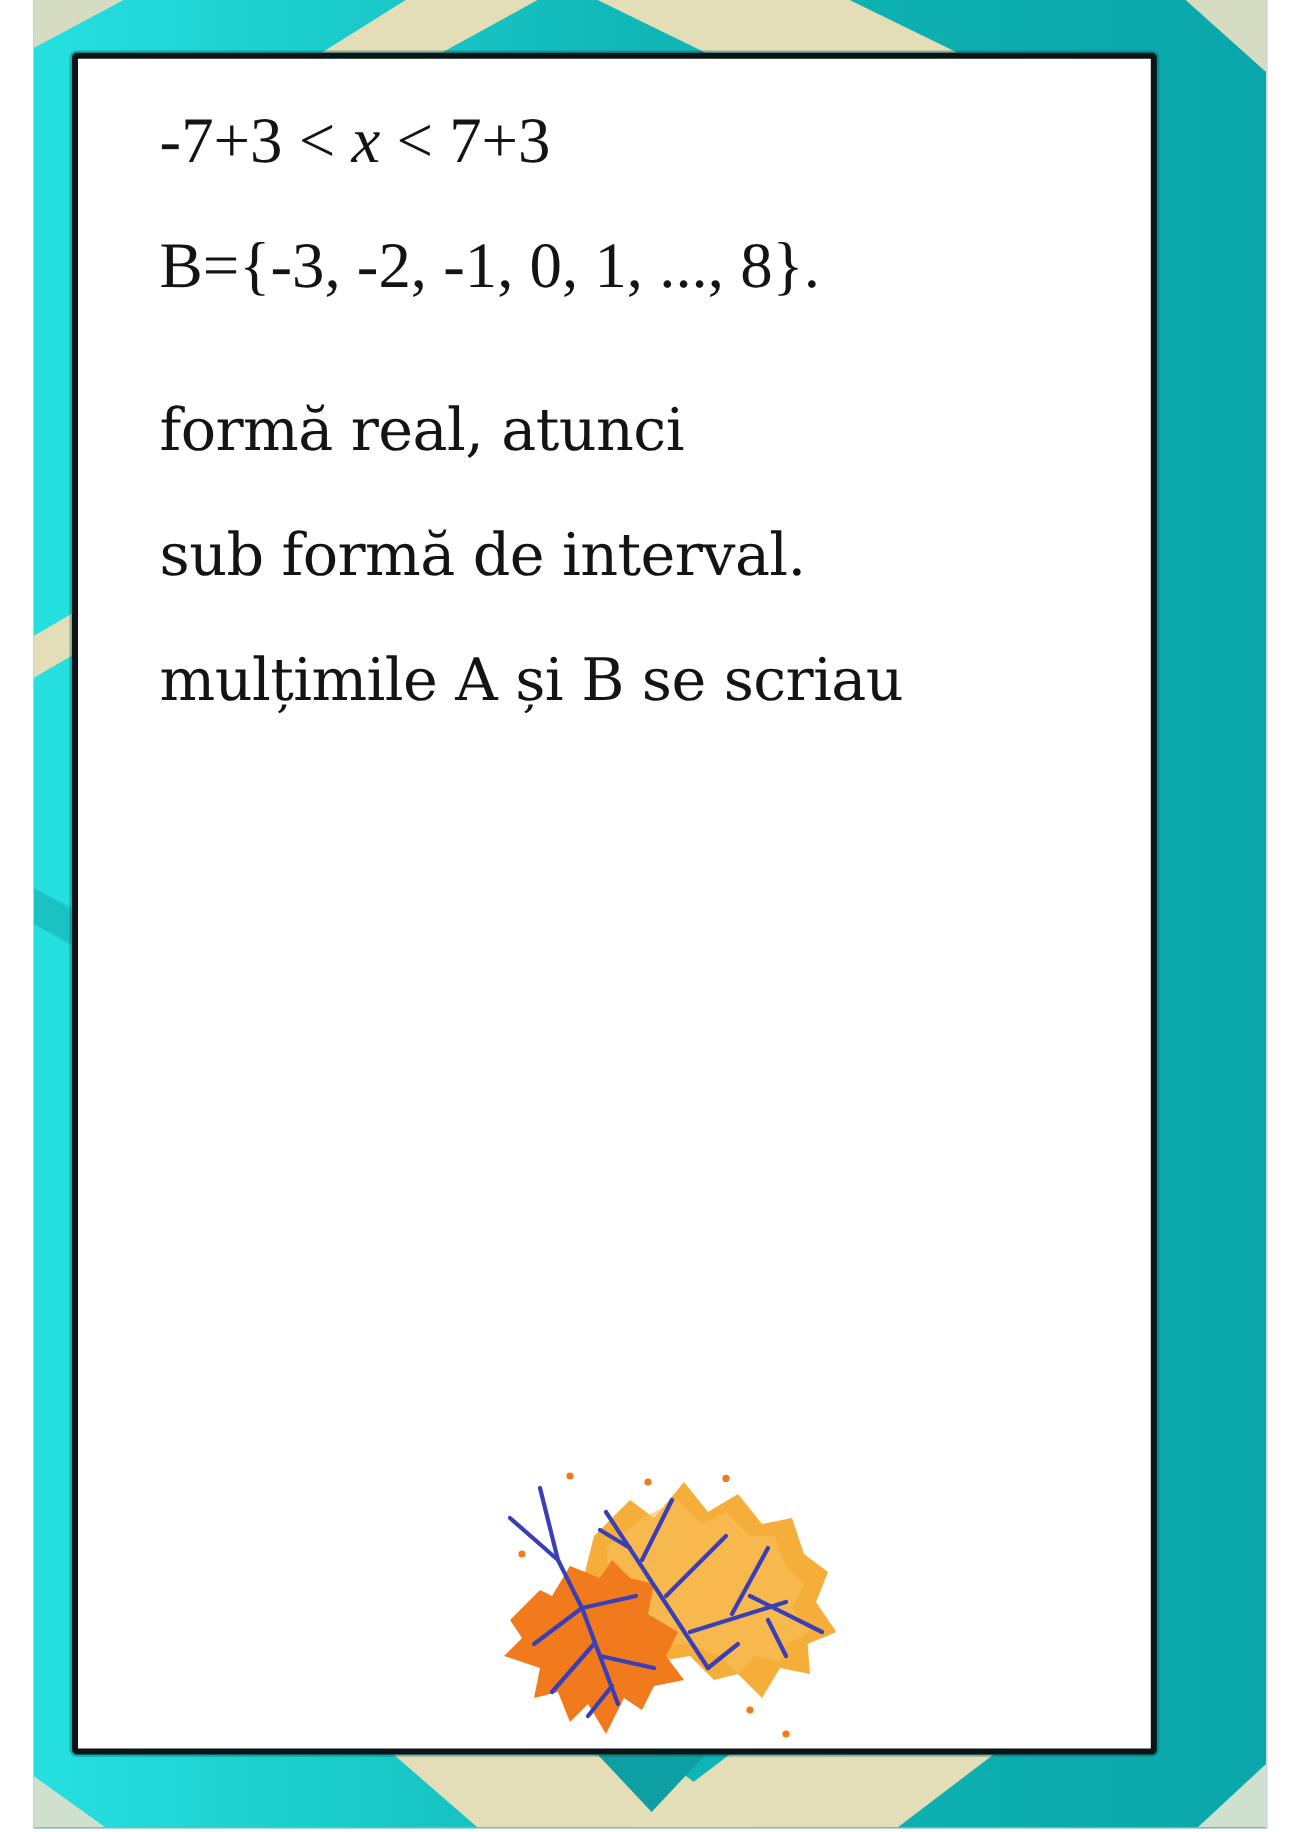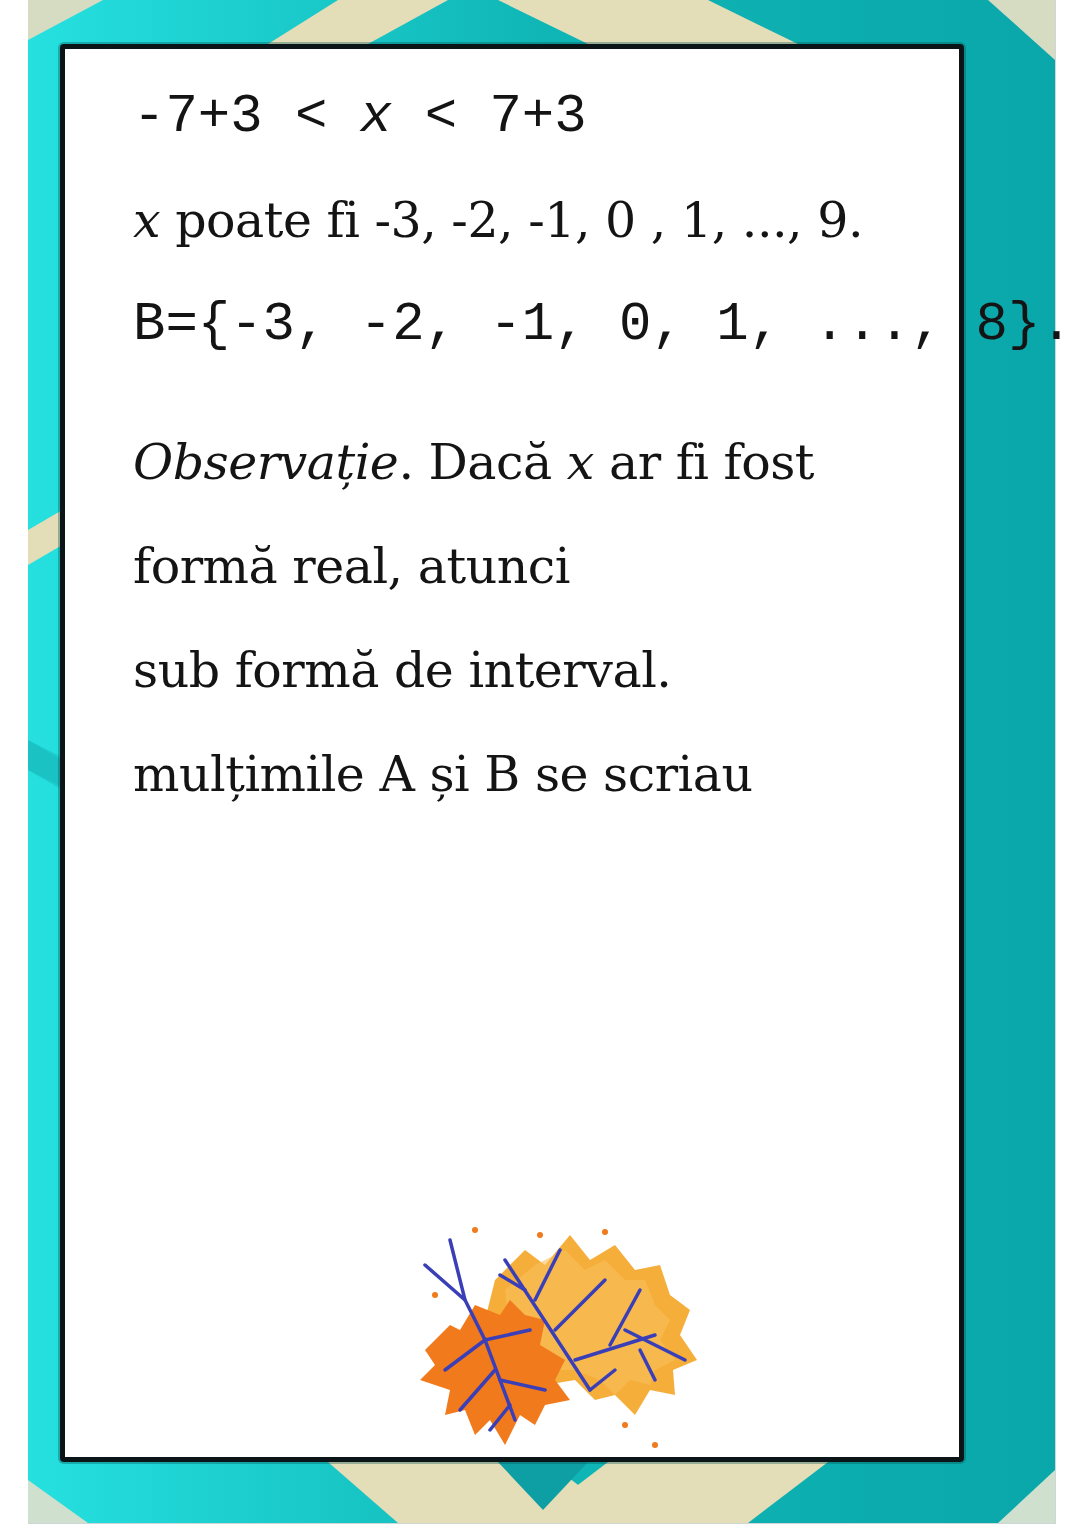--- a/index.html
+++ b/index.html
@@ -25,21 +25,21 @@
 
     .content {
       position: absolute; left: 133px; top: 82px; width: 820px;
       font-family: "DejaVu Serif", "Liberation Serif", serif;
       color: #141414;
       font-size: 49px;
       letter-spacing: -0.5px;
     }
     .line { height: 104px; line-height: 70px; white-space: nowrap; }
     .line.gap { height: 34px; }
-    .serif-math { font-family: Liberation Mono, monospace; font-size: 54px; letter-spacing: 0; }
+    .serif-math { font-family: Liberation Serif, serif; font-size: 54px; letter-spacing: 0; }
     .ital { font-style: italic; }
 
     .leaves { position: absolute; left: 405px; top: 1220px; width: 300px; height: 240px; }
   </style>
 </head>
 <body>
 
 <div class="frame">
   <svg class="deco" width="1027" height="1523" viewBox="0 0 1027 1523">
     <defs>
@@ -127,24 +127,22 @@
     <polygon points="0,745 60,778 60,805 0,772" fill="none"></polygon>
     <polygon points="0,745 60,778 60,805 0,772" fill="none"></polygon>
     <polygon points="0,745 60,778 60,805 0,772" fill="none"></polygon>
   </svg>
 </div>
 
 <div class="panel"></div>
 
 <div class="content">
   <div class="line serif-math"><span>-7+3 &lt; </span><span class="ital">x</span><span> &lt; 7+3</span></div>
-  <div class="line"><span class="ital">x</span><span> poate fi -3, -2, -1, 0 , 1, ..., 9.</span></div>
   <div class="line serif-math"><span>B={-3, -2, -1, 0, 1, ..., 8}.</span></div>
   <div class="line gap"></div>
-  <div class="line"><span class="ital">Observație</span><span>. Dacă </span><span class="ital">x</span><span> ar fi fost</span></div>
   <div class="line"><span>formă real, atunci</span></div>
   <div class="line"><span>sub formă de interval.</span></div>
   <div class="line"><span>mulțimile A și B se scriau</span></div>
 </div>
 
 <svg class="leaves" viewBox="0 0 300 240">
 
   <path d="M90,60 L120,30 L140,45 L165,15 L185,40 L210,25 L230,50 L255,45 L265,75 L285,90 L275,115 L292,140 L268,150 L270,175 L245,170 L230,195 L210,175 L190,180 L170,160 L140,165 L120,140 L95,130 L80,100 Z" fill="#f5ae3a"></path>
   <path d="M100,70 L130,45 L160,30 L180,50 L200,40 L220,60 L240,60 L250,85 L265,100 L255,120 L270,140 L250,150 L245,165 L225,160 L210,175 L195,160 L170,150 L145,150 L125,130 L105,120 Z" fill="#f8c05a" opacity="0.6"></path>
 

